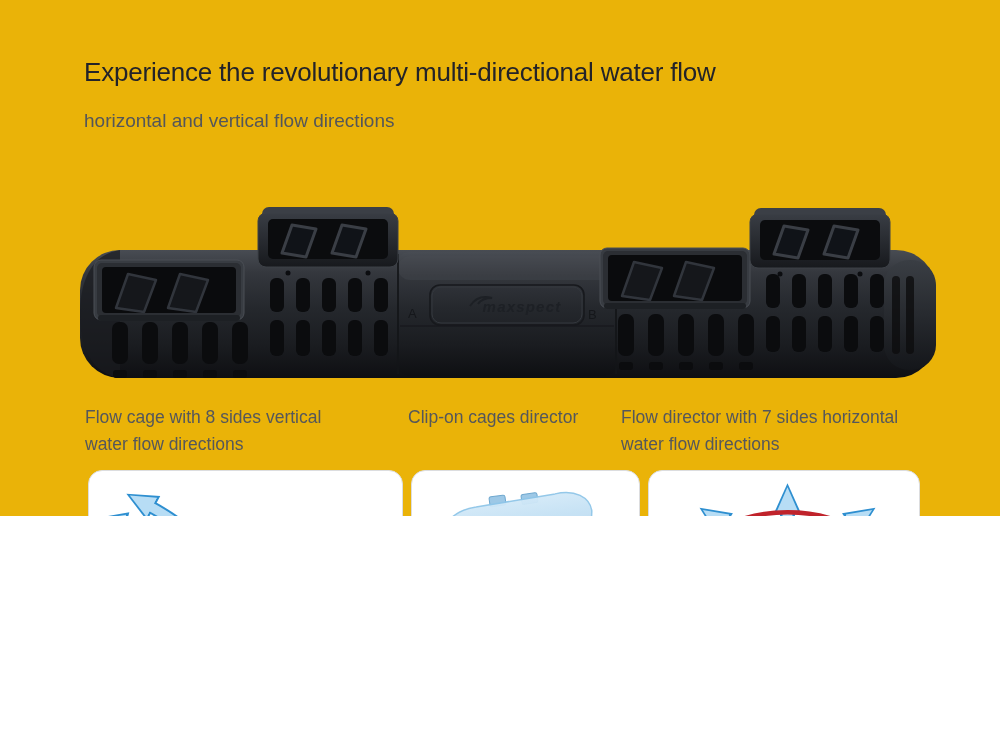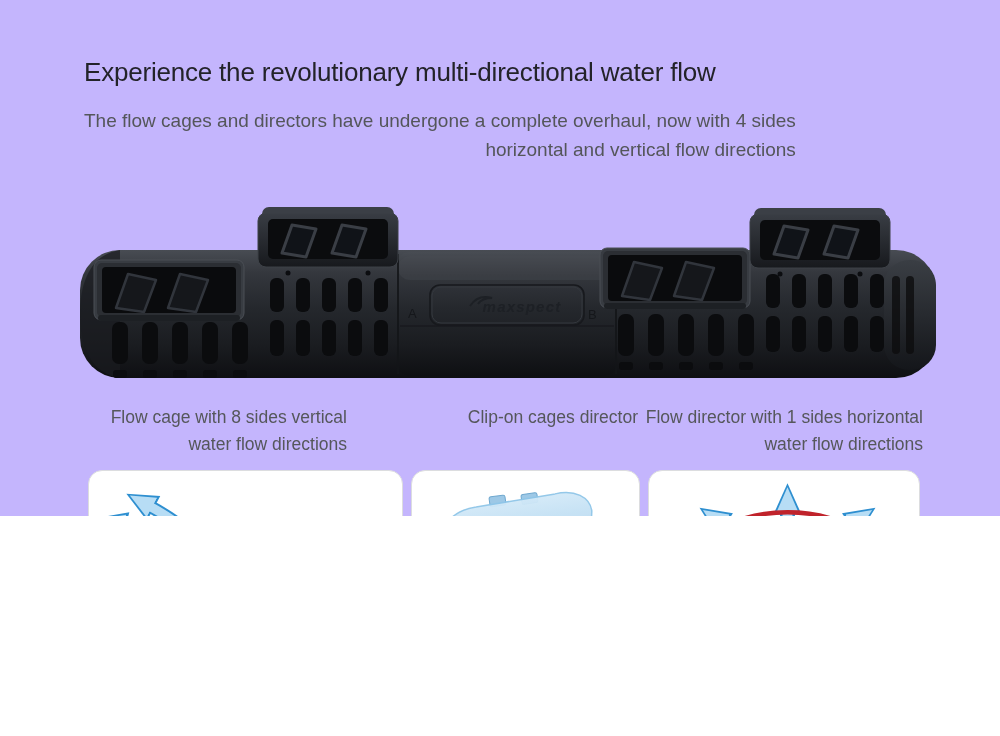--- a/index.html
+++ b/index.html
@@ -1,17 +1,17 @@
 <!DOCTYPE html>
 <html><head>
 <meta charset="utf-8">
 <style>
   html,body{margin:0;padding:0;background:#fff;}
-  #stage{position:relative;width:1000px;height:516px;background:#c4b5fd;overflow:hidden;
-         font-family:"Liberation Sans","DejaVu Sans",sans-serif;text-align:right;}
+  #stage{position:relative;width:1000px;height:516px;background:#eab308;overflow:hidden;
+         font-family:"Liberation Sans","DejaVu Sans",sans-serif;}
   .title{position:absolute;left:84px;top:57px;font-size:26px;font-weight:500;color:#232329;letter-spacing:-0.2px;}
   .subtitle{position:absolute;left:84px;top:106px;font-size:19px;line-height:29px;color:#54565a;}
   .subtitle span{display:block;}
   .caption{position:absolute;top:404px;font-size:17.5px;line-height:27px;color:#55575b;}
   #cap1{left:85px;width:262px}
   #cap2{left:408px;width:230px}
   #cap3{left:621px;width:302px}
   .panel{position:absolute;top:470px;height:218px;background:#fff;border:1px solid #dcdddf;
          border-radius:14px;overflow:hidden;box-sizing:border-box;}
   #panel1{left:88px;width:315px}
@@ -68,21 +68,20 @@
         <path d="M0,0 L16,7 L0,14 Z" fill="#2e8fd0"></path>
       </marker>
       <marker id="mR2" markerUnits="userSpaceOnUse" markerWidth="16" markerHeight="14" refX="11" refY="7" orient="auto-start-reverse">
         <path d="M0,0 L16,7 L0,14 Z" fill="#c0232b"></path>
       </marker>
     </defs>
   </svg>
 
   <div class="title">Experience the revolutionary multi-directional water flow</div>
   <div class="subtitle">
-    <span>The flow cages and directors have undergone a complete overhaul, now with 4 sides</span>
     <span>horizontal and vertical flow directions</span>
   </div>
 
   <svg id="product-svg" width="860" height="185" viewBox="0 0 860 185">
     <defs>
       <g id="fo">
         <rect x="0" y="0" width="150" height="60" rx="7" fill="#383c42" stroke="#4a4e55" stroke-width="1"></rect>
         <rect x="3" y="3" width="144" height="54" rx="5" fill="#2b2e33"></rect>
         <rect x="8" y="7" width="134" height="46" rx="4" fill="#0a0b0d"></rect>
         <path d="M22,48 L34,14 L62,20 L50,52 Z" fill="#15171b" stroke="#31353c" stroke-width="2.5" stroke-linejoin="round"></path>
@@ -155,21 +154,21 @@
 
     <g>
       <rect x="806" y="58" width="52" height="110" rx="25" fill="url(#gCapV)"></rect>
       <rect x="814" y="74" width="8" height="78" rx="4" fill="#0c0d0e" opacity="0.8"></rect>
       <rect x="828" y="74" width="8" height="78" rx="4" fill="#0c0d0e" opacity="0.8"></rect>
     </g>
   </svg>
 
   <div class="caption" id="cap1">Flow cage with 8 sides vertical water flow directions</div>
   <div class="caption" id="cap2">Clip-on cages director</div>
-  <div class="caption" id="cap3">Flow director with 1 sides horizontal water flow directions</div>
+  <div class="caption" id="cap3">Flow director with 7 sides horizontal water flow directions</div>
 
   <div class="panel" id="panel1">
     <svg viewBox="0 0 313 216">
       <g>
         <g stroke="#2e8fd0" stroke-width="13" fill="none">
           <path d="M132,92 C112,70 88,50 62,36" marker-end="url(#mBD)"></path>
           <path d="M126,96 C100,80 66,62 34,54" marker-end="url(#mBD)"></path>
           <path d="M122,104 C90,96 50,90 18,90" marker-end="url(#mBD)"></path>
           <path d="M122,116 C88,122 48,128 16,132" marker-end="url(#mBD)"></path>
           <path d="M126,126 C96,142 60,158 30,170" marker-end="url(#mBD)"></path>

